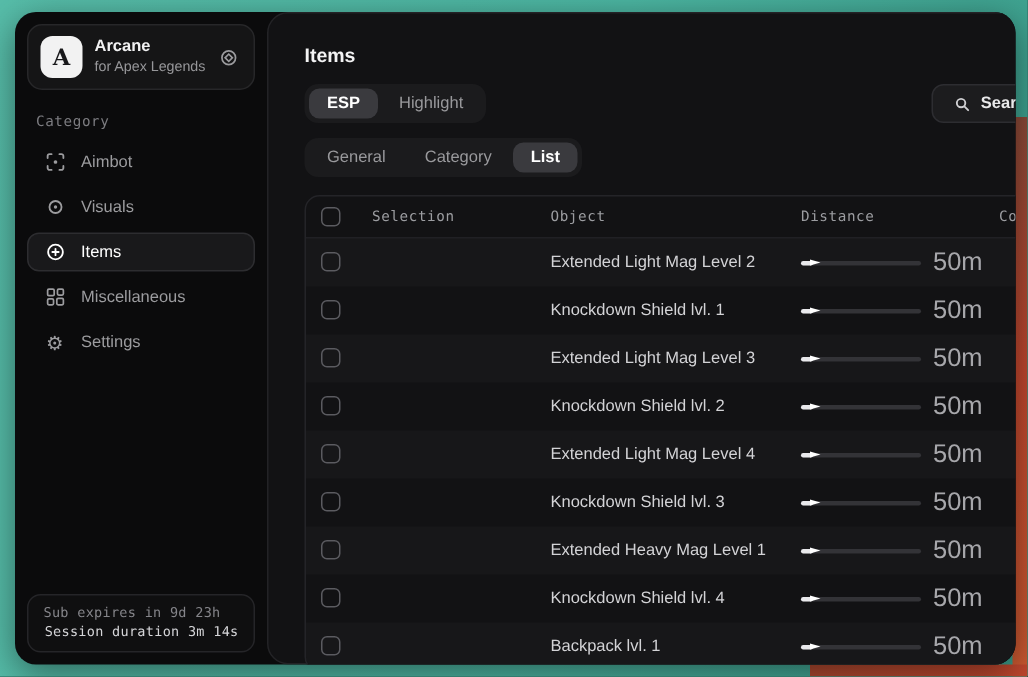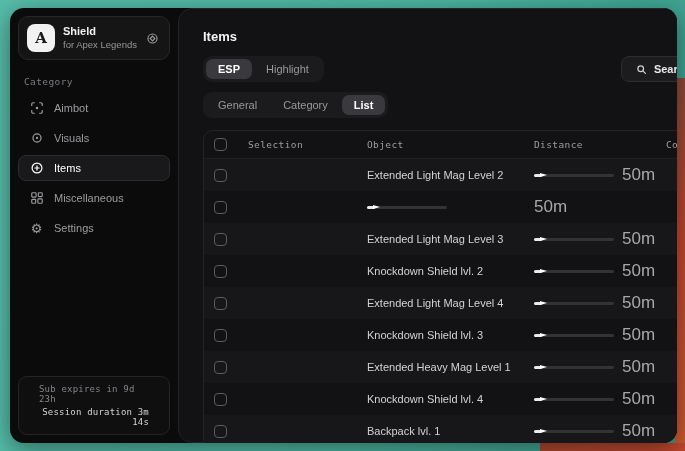--- a/index.html
+++ b/index.html
@@ -37,21 +37,21 @@
   .nav { display:flex; flex-direction:column; gap:4px;justify-content:center; }
   .nav-item { display:flex; align-items:center; gap:10px; padding:6px 10px; height:26px;
               border:1px solid transparent; border-radius:8px; color:#9c9c9f;
               font-size:11px; cursor:default; }
   .nav-item .ic { display:flex; width:15px; justify-content:center; color:inherit; }
   .nav-item.active { background:#19191b; border-color:#2d2d30; color:#ffffff; }
   .gear-glyph { font-size:13px; line-height:1; }
 
   .side-footer { position:absolute; left:8px; right:8px; bottom:8px;
                  border:1px solid #252528; border-radius:9px; background:#0f0f10;
-                 padding:7px 20px; font-family:"DejaVu Sans Mono", monospace; }
+                 padding:7px 10px; font-family:"DejaVu Sans Mono", monospace; }
   .side-footer .l1 { font-size:9px; color:#85858a; letter-spacing:.2px; }
   .side-footer .l2 { font-size:9px; color:#d5d5d8; margin-top:3px; letter-spacing:.2px;text-align:right; }
 
   
   .main { position:relative; flex:1; background:#121214; border:1px solid #232326;
           border-radius:14px; padding:16px 16px 8px 24px; }
   .page-title { font-size:13px; font-weight:700; color:#f3f3f4; margin:4px 0 12px; }
 
   .tabs { display:inline-flex; align-items:center; gap:2px; background:#1b1b1d;
           border-radius:9px; padding:3px; }
@@ -93,21 +93,21 @@
 <div class="stage">
   <div class="bg-strip-right"></div>
   <div class="bg-strip-bottom-right"></div>
 
   <div class="window">
 
     <div class="sidebar">
       <div class="side-header">
         <div class="logo">A</div>
         <div class="side-header-text">
-          <div class="app-title">Shield</div>
+          <div class="app-title">Arcane</div>
           <div class="app-subtitle">for Apex Legends</div>
         </div>
         <span class="badge-icon">
           <svg width="13" height="13" viewBox="0 0 16 16" fill="none" stroke="currentColor" stroke-width="1.4">
             <circle cx="8" cy="8" r="5.6"></circle>
             <rect x="5.9" y="5.9" width="4.2" height="4.2" transform="rotate(45 8 8)"></rect>
           </svg>
         </span>
       </div>
 
@@ -212,20 +212,21 @@
               <div class="slider-handle" style="left: 8%;"></div>
             </div>
           </div>
           <div class="dist-val">50m</div>
           <div class="color-cell"></div>
         </div>
 
         <div class="trow">
           <div><span class="checkbox" style="display:inline-block;vertical-align:middle;"></span></div>
           <div></div>
+          <div class="obj-cell">Knockdown Shield lvl. 1</div>
           <div>
             <div class="slider">
               <div class="slider-fill" style="width: 10%;"></div>
               <div class="slider-handle" style="left: 8%;"></div>
             </div>
           </div>
           <div class="dist-val">50m</div>
           <div class="color-cell"></div>
         </div>
 

